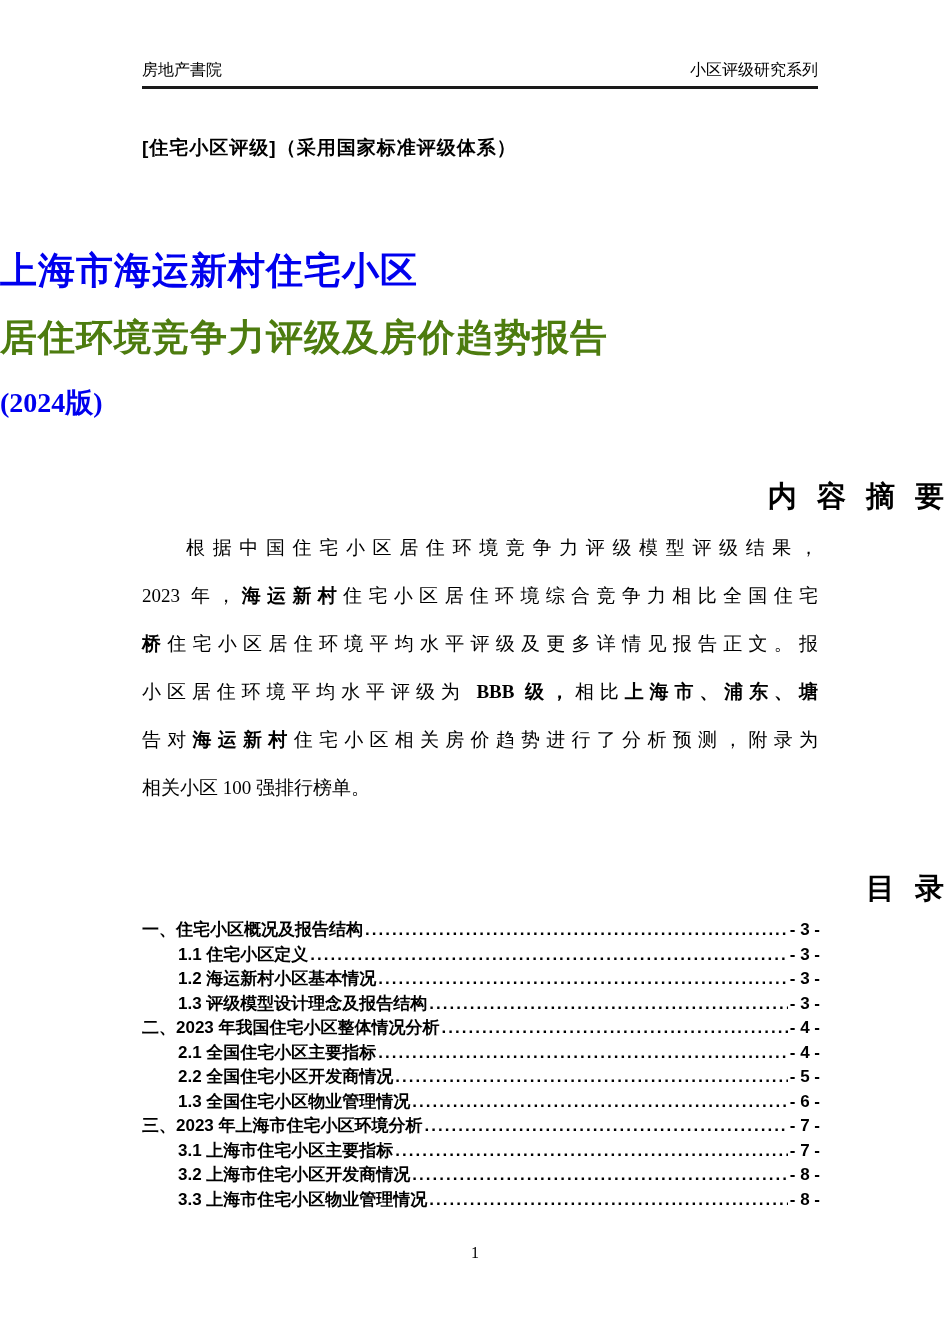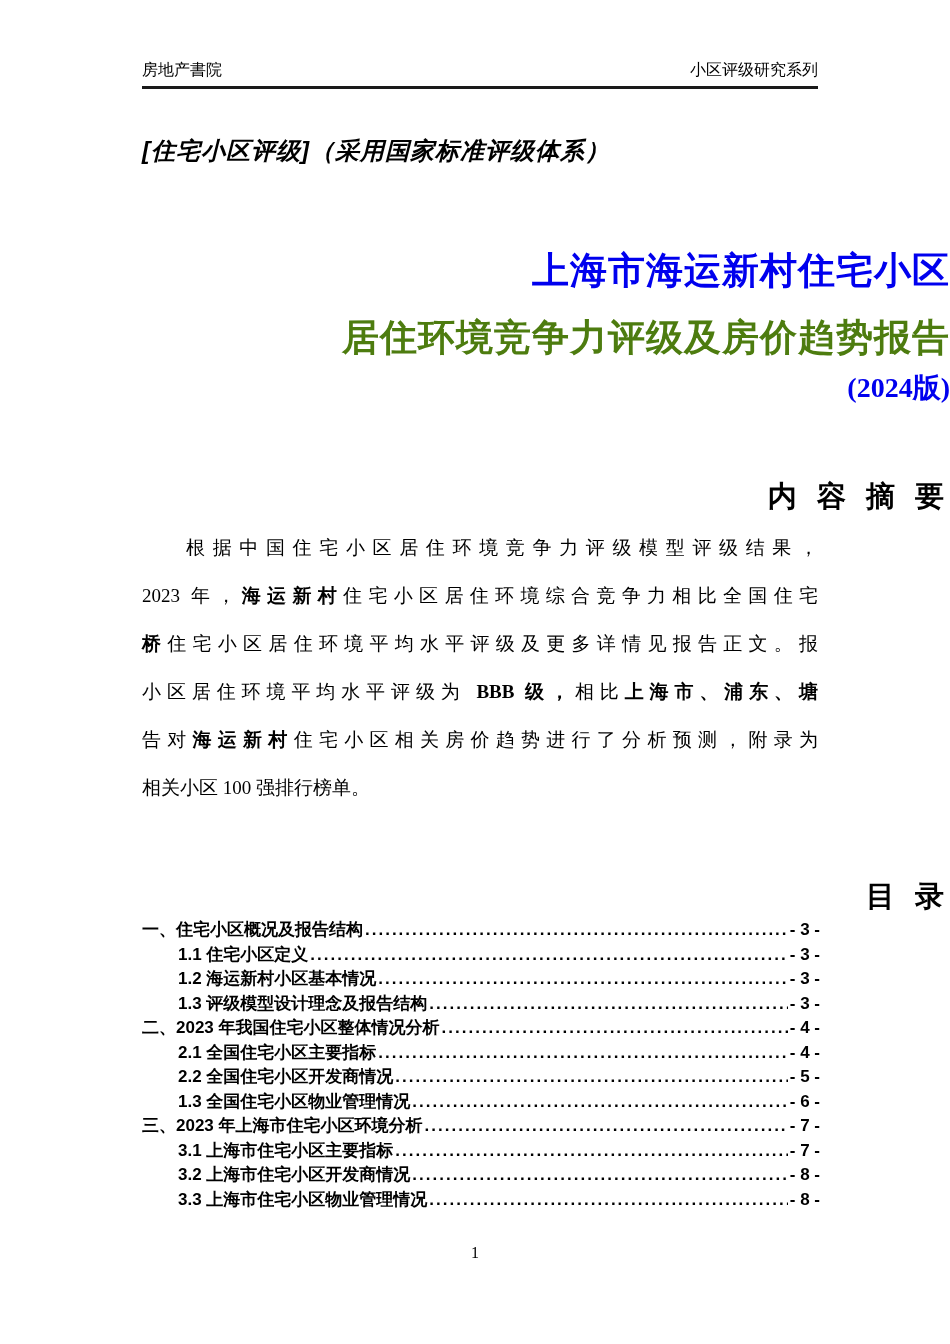--- a/index.html
+++ b/index.html
@@ -27,50 +27,49 @@
     padding-bottom: 5px;
     border-bottom: 3px solid #1a1a1a;
   }
 
   
   .subtitle {
     position: absolute;
     left: 142px;
     top: 135px;
     font-family: "Liberation Sans", sans-serif;
-    font-size: 24px;
+    font-size: 19px;
     font-weight: bold;
     letter-spacing: 1px;
-    font-style: italic;
   }
 
   
   .title-line1, .title-line2, .title-edition {
+    position: absolute;
+    left: 0; right: 0;
+    text-align: left;
+    font-weight: bold;
+    font-family: "Liberation Serif", serif;
+  }
+  .title-line1 { top: 246px; font-size: 37px; letter-spacing: 1px; }
+  .title-line2 { top: 313px; font-size: 37px; letter-spacing: 1px; }
+  .title-edition { top: 384px; font-size: 28px; }
+
+  
+  .section-heading {
     position: absolute;
     left: 0; right: 0;
     text-align: right;
-    font-weight: bold;
-    font-family: "Liberation Serif", serif;
-  }
-  .title-line1 { top: 246px; font-size: 37px; letter-spacing: 1px; }
-  .title-line2 { top: 313px; font-size: 37px; letter-spacing: 1px; }
-  .title-edition { top: 369px; font-size: 28px; }
-
-  
-  .section-heading {
-    position: absolute;
-    left: 0; right: 0;
-    text-align: right;
     font-family: "Liberation Sans", sans-serif;
     font-size: 29px;
     font-weight: bold;
     letter-spacing: 6px;
   }
   .summary-heading { top: 477px; }
-  .toc-heading { top: 869px; margin-top: 8px; }
+  .toc-heading { top: 869px; }
 
   
   .summary {
     position: absolute;
     left: 142px;
     width: 676px;
     top: 524px;
     font-size: 19px;
     line-height: 48px;
   }

